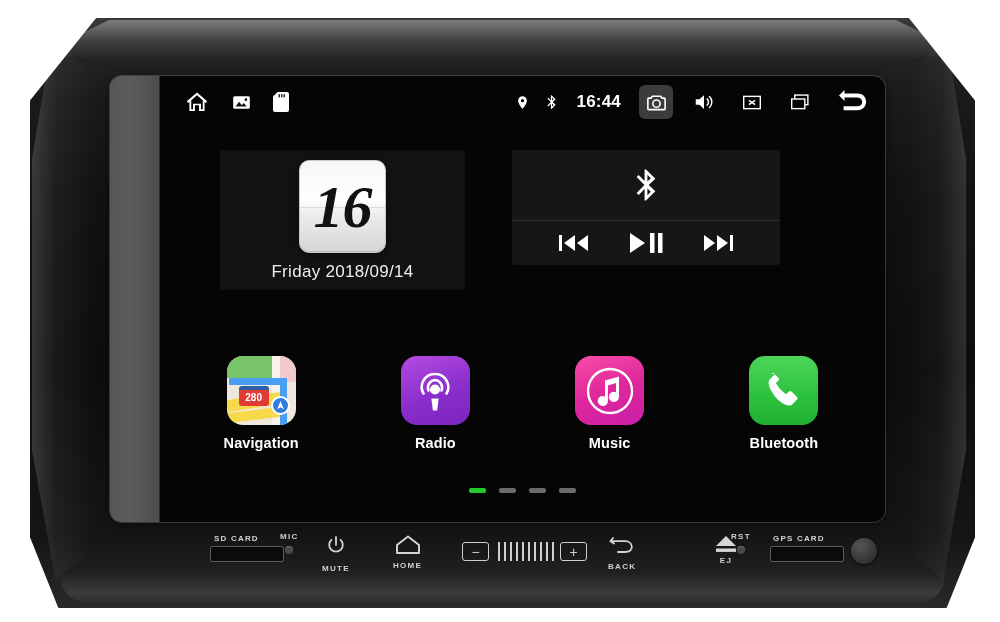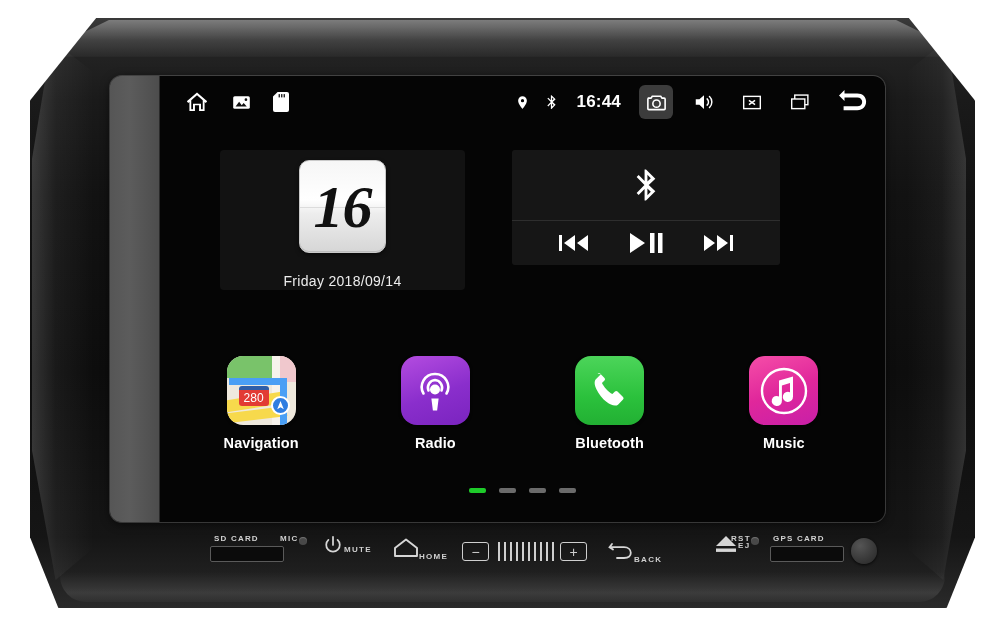--- a/index.html
+++ b/index.html
@@ -108,21 +108,21 @@
   .flip-tile::after {
     content:""; position:absolute; left:0; right:0; top:50%;
     height:1px; background:rgba(0,0,0,0.10);
   }
   .flip-tile span {
     font-family:"Liberation Serif", serif;
     font-style:italic; font-weight:700;
     font-size:60px; color:#111; line-height:1;
     letter-spacing:-1px;
   }
-  .clock-date { margin-top:20px; color:#ededed; font-size:14px; letter-spacing:0.3px; }
+  .clock-date { margin-top:9px; color:#ededed; font-size:17px; letter-spacing:0.3px; }
 
   .bt-widget {
     position:absolute; left:352px; top:22px; width:268px; height:115px;
     background: rgba(26,26,26,0.85);
     border-radius:3px;
   }
   .bt-top { height:70px; display:flex; align-items:center; justify-content:center; }
   .bt-controls {
     height:45px; display:flex; align-items:center; justify-content:space-around;
     border-top:1px solid #2e2e2e; padding:0 26px;
@@ -149,21 +149,21 @@
   .ic-nav .blueroad2 { position:absolute; left:53px; top:22px; width:7px; height:47px; background:#4a9ff5; }
   .ic-nav .yellow { position:absolute; left:-6px; top:40px; width:66px; height:12px; background:#f7d94c;
     transform:rotate(-9deg); }
   .ic-nav .yellow2 { position:absolute; left:-6px; top:54px; width:66px; height:10px; background:#f7d94c;
     transform:rotate(-7deg); }
   .ic-nav .shield {
     position:absolute; left:12px; top:30px; width:30px; height:20px; background:#e23b34;
     border-radius:3px; border-top:4px solid #2f5ea8;
     display:flex; align-items:center; justify-content:center;
   }
-  .ic-nav .shield b { color:#fff; font-size:12px; font-weight:400; line-height:1; }
+  .ic-nav .shield b { color:#fff; font-size:10px; font-weight:700; line-height:1; }
   .ic-nav .navdot {
     position:absolute; left:44px; top:40px; width:19px; height:19px; border-radius:50%;
     background:#2f7de1; border:2px solid #fff;
     display:flex; align-items:center; justify-content:center;
   }
 
   
   .ic-radio { background: linear-gradient(160deg, #b44ce0 0%, #8a2ecc 55%, #7a24bf 100%);
     display:flex; align-items:center; justify-content:center; }
 
@@ -195,21 +195,21 @@
     display:flex; justify-content:center; gap:13px;
   }
   .dash { width:17px; height:5px; border-radius:2px; background:#6b6b6b; }
   .dash.on { background:#1ecb2a; }
 
   
   .ctrlbar {
     position:absolute; left:110px; top:524px; width:775px; height:60px;
     color:#d6d6d6;
   }
-  .ctrl { position:absolute; display:flex; flex-direction:row; align-items:center; }
+  .ctrl { position:absolute; display:flex; flex-direction:column; align-items:center; }
   .ctrl .cl { font-size:8px; letter-spacing:1.3px; font-weight:700; color:#cfcfcf; }
   .slot {
     position:absolute; border:1px solid #5a5a5a; border-radius:2px;
     background:#0b0b0b; width:74px; height:16px;
   }
   .slot-label { position:absolute; font-size:8px; letter-spacing:1.2px; font-weight:700; color:#d2d2d2; }
   .dot-small { width:8px; height:8px; border-radius:50%; background:#484848; box-shadow: inset 0 1px 1px rgba(255,255,255,0.25); }
   .grille { display:flex; gap:4px; align-items:center; }
   .grille i { display:block; width:2px; height:19px; background:#cfcfcf; }
   .pmbtn {
@@ -384,36 +384,36 @@
                 <path d="M17.5 23.5A7.6 7.6 0 0 1 24 13a7.6 7.6 0 0 1 6.5 10.5"></path>
               </g>
               <circle cx="24" cy="22.5" r="5" fill="#fff"></circle>
               <path fill="#fff" d="M20.4 31.5h7.2l-1.5 12h-4.2Z"></path>
             </svg>
           </div>
           <div class="app-label">Radio</div>
         </div>
 
         <div class="app">
-          <div class="app-icon ic-phone">
-            <svg width="44" height="44" viewBox="0 0 24 24">
-                <path fill="#fff" d="M6.6 2.6 4 5.2c-1.1 1.1-1 3 .2 5.6 1.2 2.6 3.3 5.3 5.6 7 2.3 1.8 4.9 2.6 6.3 1.3l2.6-2.6a1 1 0 0 0 0-1.4l-3-3a1 1 0 0 0-1.4 0l-1.4 1.4c-1.1-.5-2.3-1.5-3.3-2.6s-1.9-2.3-2.4-3.4L8.6 6.1a1 1 0 0 0 0-1.4l-2.4-2.4a1 1 0 0 0-1.4 0Z" transform="translate(0.4 0.2)"></path>
-              </svg>
-          </div>
-          <div class="app-label">Bluetooth</div>
-        </div>
-
-        <div class="app">
           <div class="app-icon ic-music">
             <svg width="56" height="56" viewBox="0 0 56 56">
               <circle cx="28" cy="28" r="22" fill="none" stroke="#fff" stroke-width="2.4"></circle>
               <path fill="#fff" d="M37 13.5 23 17.6v15.8a5.1 5.1 0 1 0 2.9 4.3V22.5L34 20v9.2a5.1 5.1 0 1 0 3 4.4Z"></path>
             </svg>
           </div>
           <div class="app-label">Music</div>
+        </div>
+
+        <div class="app">
+          <div class="app-icon ic-phone">
+            <svg width="44" height="44" viewBox="0 0 24 24">
+                <path fill="#fff" d="M6.6 2.6 4 5.2c-1.1 1.1-1 3 .2 5.6 1.2 2.6 3.3 5.3 5.6 7 2.3 1.8 4.9 2.6 6.3 1.3l2.6-2.6a1 1 0 0 0 0-1.4l-3-3a1 1 0 0 0-1.4 0l-1.4 1.4c-1.1-.5-2.3-1.5-3.3-2.6s-1.9-2.3-2.4-3.4L8.6 6.1a1 1 0 0 0 0-1.4l-2.4-2.4a1 1 0 0 0-1.4 0Z" transform="translate(0.4 0.2)"></path>
+              </svg>
+          </div>
+          <div class="app-label">Bluetooth</div>
         </div>
 
 
       </div>
 
       <div class="pagedots">
         <span class="dash on"></span>
         <span class="dash"></span>
         <span class="dash"></span>
         <span class="dash"></span>
@@ -436,21 +436,21 @@
       <svg width="22" height="22" viewBox="0 0 24 24">
           <path fill="none" stroke="#d6d6d6" stroke-width="1.9" stroke-linecap="round" d="M12 3v9M7 6.4a7.4 7.4 0 1 0 10 0"></path>
         </svg>
       <div class="cl" style="margin-top:8px">MUTE</div>
     </div>
 
     <div class="ctrl" style="left:283px; top:10px;">
       <svg width="26" height="21" viewBox="0 0 26 21">
           <path fill="none" stroke="#d6d6d6" stroke-width="1.9" stroke-linejoin="round" d="M2 11 13 2.5 24 11v8H2Z"></path>
         </svg>
-      <div class="cl" style="margin-top:18px">HOME</div>
+      <div class="cl" style="margin-top:6px">HOME</div>
     </div>
 
     <div class="pmbtn" style="position:absolute; left:352px; top:18px;">
       <span>−</span>
     </div>
     <div class="grille" style="position:absolute; left:388px; top:18px;">
       <i></i>
         <i></i>
         <i></i>
         <i></i>
@@ -462,21 +462,21 @@
         <i></i>
     </div>
     <div class="pmbtn" style="position:absolute; left:450px; top:18px;">
       <span>+</span>
     </div>
 
     <div class="ctrl" style="left:498px; top:12px;">
       <svg width="26" height="17" viewBox="0 0 26 17">
           <path fill="none" stroke="#d6d6d6" stroke-width="1.8" stroke-linecap="round" d="M4 2 1.5 5.2 5 7.6M2 5.2h14c4.3 0 6.8 2.5 6.8 5.6S20.3 16 16 16h-7"></path>
         </svg>
-      <div class="cl" style="margin-top:19px">BACK</div>
+      <div class="cl" style="margin-top:9px">BACK</div>
     </div>
 
     <div class="ctrl" style="left:572px; top:11px;margin-left:32px;">
       <svg width="24" height="19" viewBox="0 0 24 19">
           <path fill="#d6d6d6" d="M12 1 22 11H2Z"></path>
           <rect x="2" y="13.5" width="20" height="3.4" fill="#d6d6d6"></rect>
         </svg>
       <div class="cl" style="margin-top:2px">EJ</div>
     </div>
 

